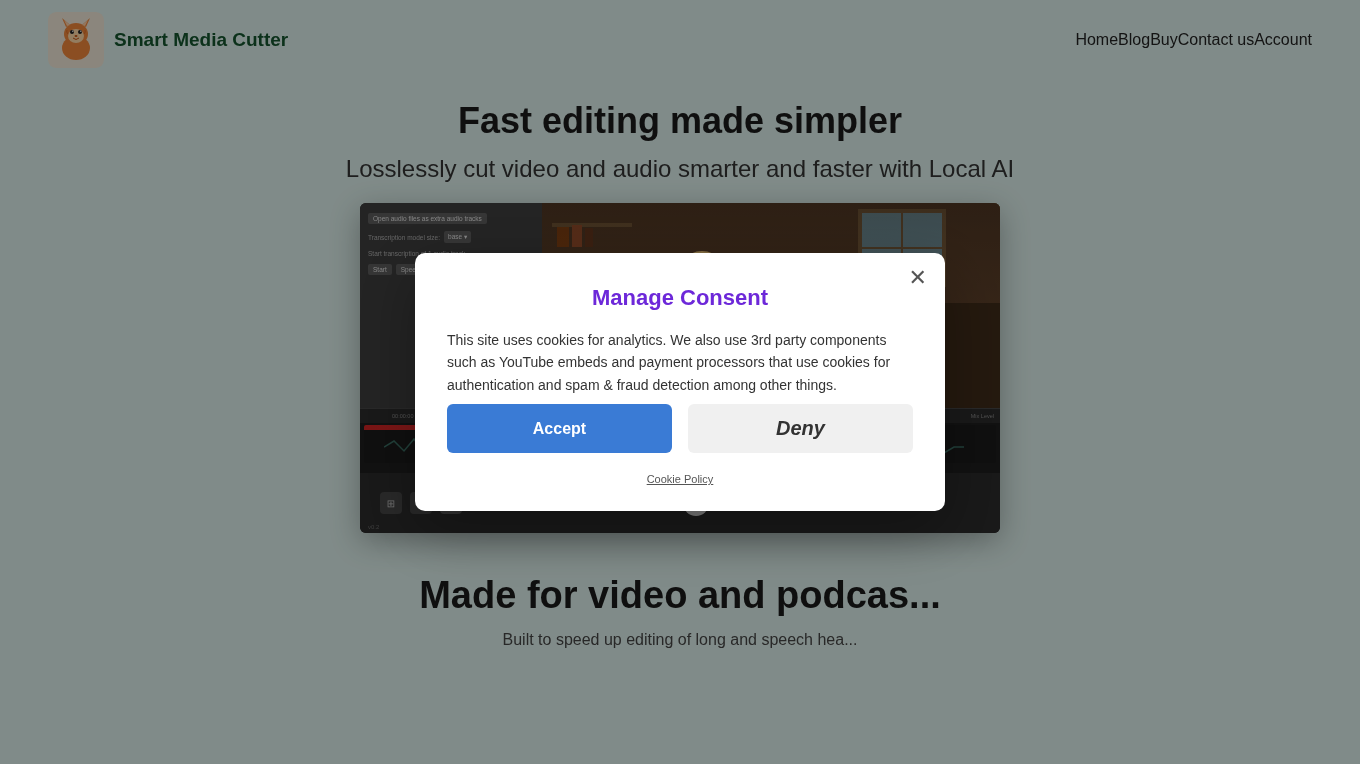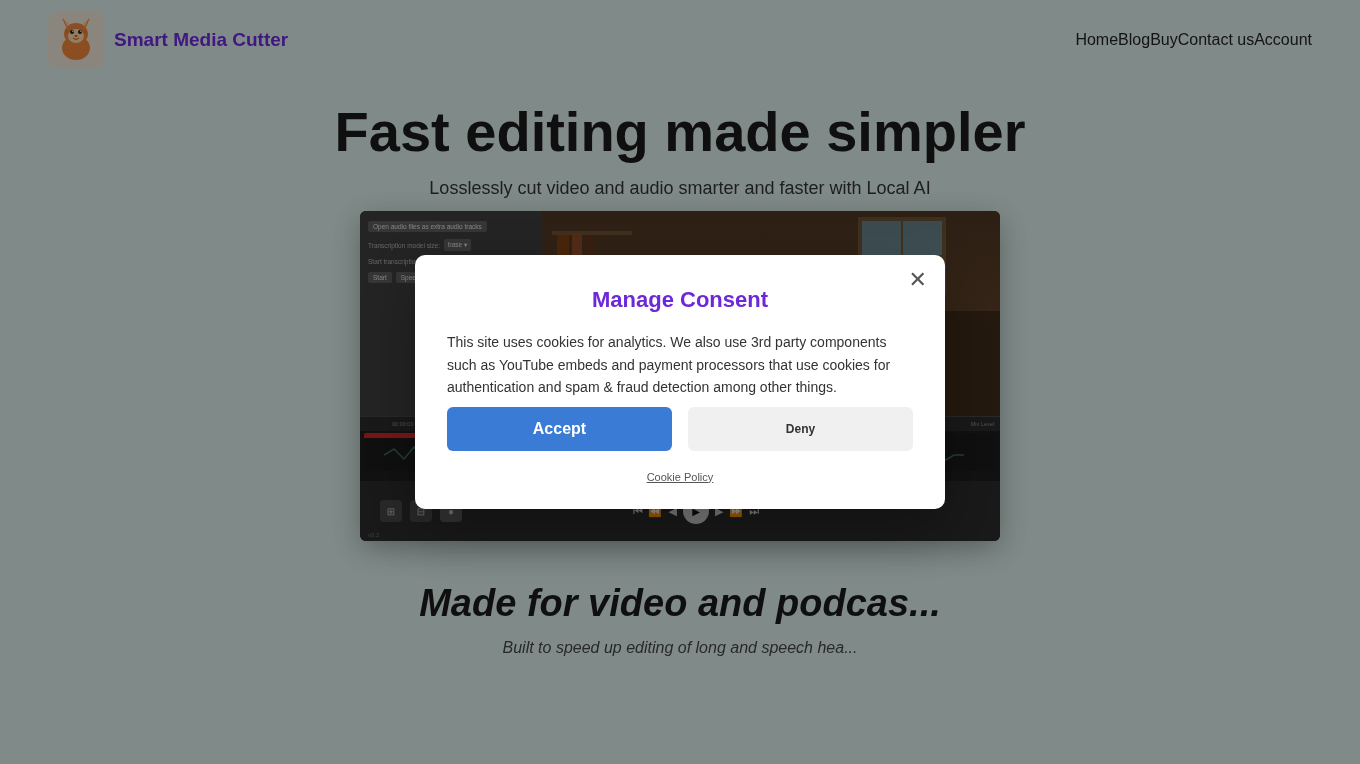--- a/index.html
+++ b/index.html
@@ -31,49 +31,49 @@
       overflow: hidden;
       flex-shrink: 0;
     }
     .logo-fox {
       width: 56px;
       height: 56px;
     }
     .brand-name {
       font-size: 19px;
       font-weight: 700;
-      color: #6d28d9;
+      color: #14532d;
     }
     nav {
       display: flex;
       align-items: center;
     }
     nav a {
       text-decoration: none;
       color: #222;
       font-size: 16px;
       font-weight: 500;
     }
 
     
     .hero {
       text-align: center;
       padding: 20px 20px 0;
     }
     .hero h1 {
-      font-size: 56px;
+      font-size: 36px;
       font-weight: 800;
       color: #1a1a1a;
       line-height: 1.15;
       margin-bottom: 14px;
     }
     .hero p {
-      font-size: 18px;
+      font-size: 24px;
       color: #333;
-      margin-bottom: 12px;
+      margin-bottom: 20px;
     }
 
     
     .video-preview-wrap {
       display: flex;
       justify-content: center;
       margin-top: 10px;
     }
     .video-preview {
       width: 640px;
@@ -229,21 +229,20 @@
       position: absolute;
       bottom: 3px; left: 8px;
       font-size: 6px;
       color: #666;
     }
 
     
     .lower-section {
       text-align: center;
       padding: 40px 20px 20px;
-      font-style: italic;
     }
     .lower-section h2 {
       font-size: 38px;
       font-weight: 800;
       color: #1a1a1a;
       line-height: 1.2;
     }
     .lower-section p {
       font-size: 16px;
       color: #444;
@@ -308,23 +307,24 @@
       font-weight: 600;
       cursor: pointer;
     }
     .btn-deny {
       background: #f0f0f0;
       color: #333;
       border: none;
       border-radius: 6px;
       padding: 13px 0;
       width: 230px;
-      font-size: 12px;
+      font-size: 20px;
       font-weight: 600;
       cursor: pointer;
+      font-style: italic;
     }
     .modal-footer {
       text-align: center;
     }
     .modal-footer a {
       font-size: 11px;
       color: #555;
       text-decoration: underline;
     }
   </style>

